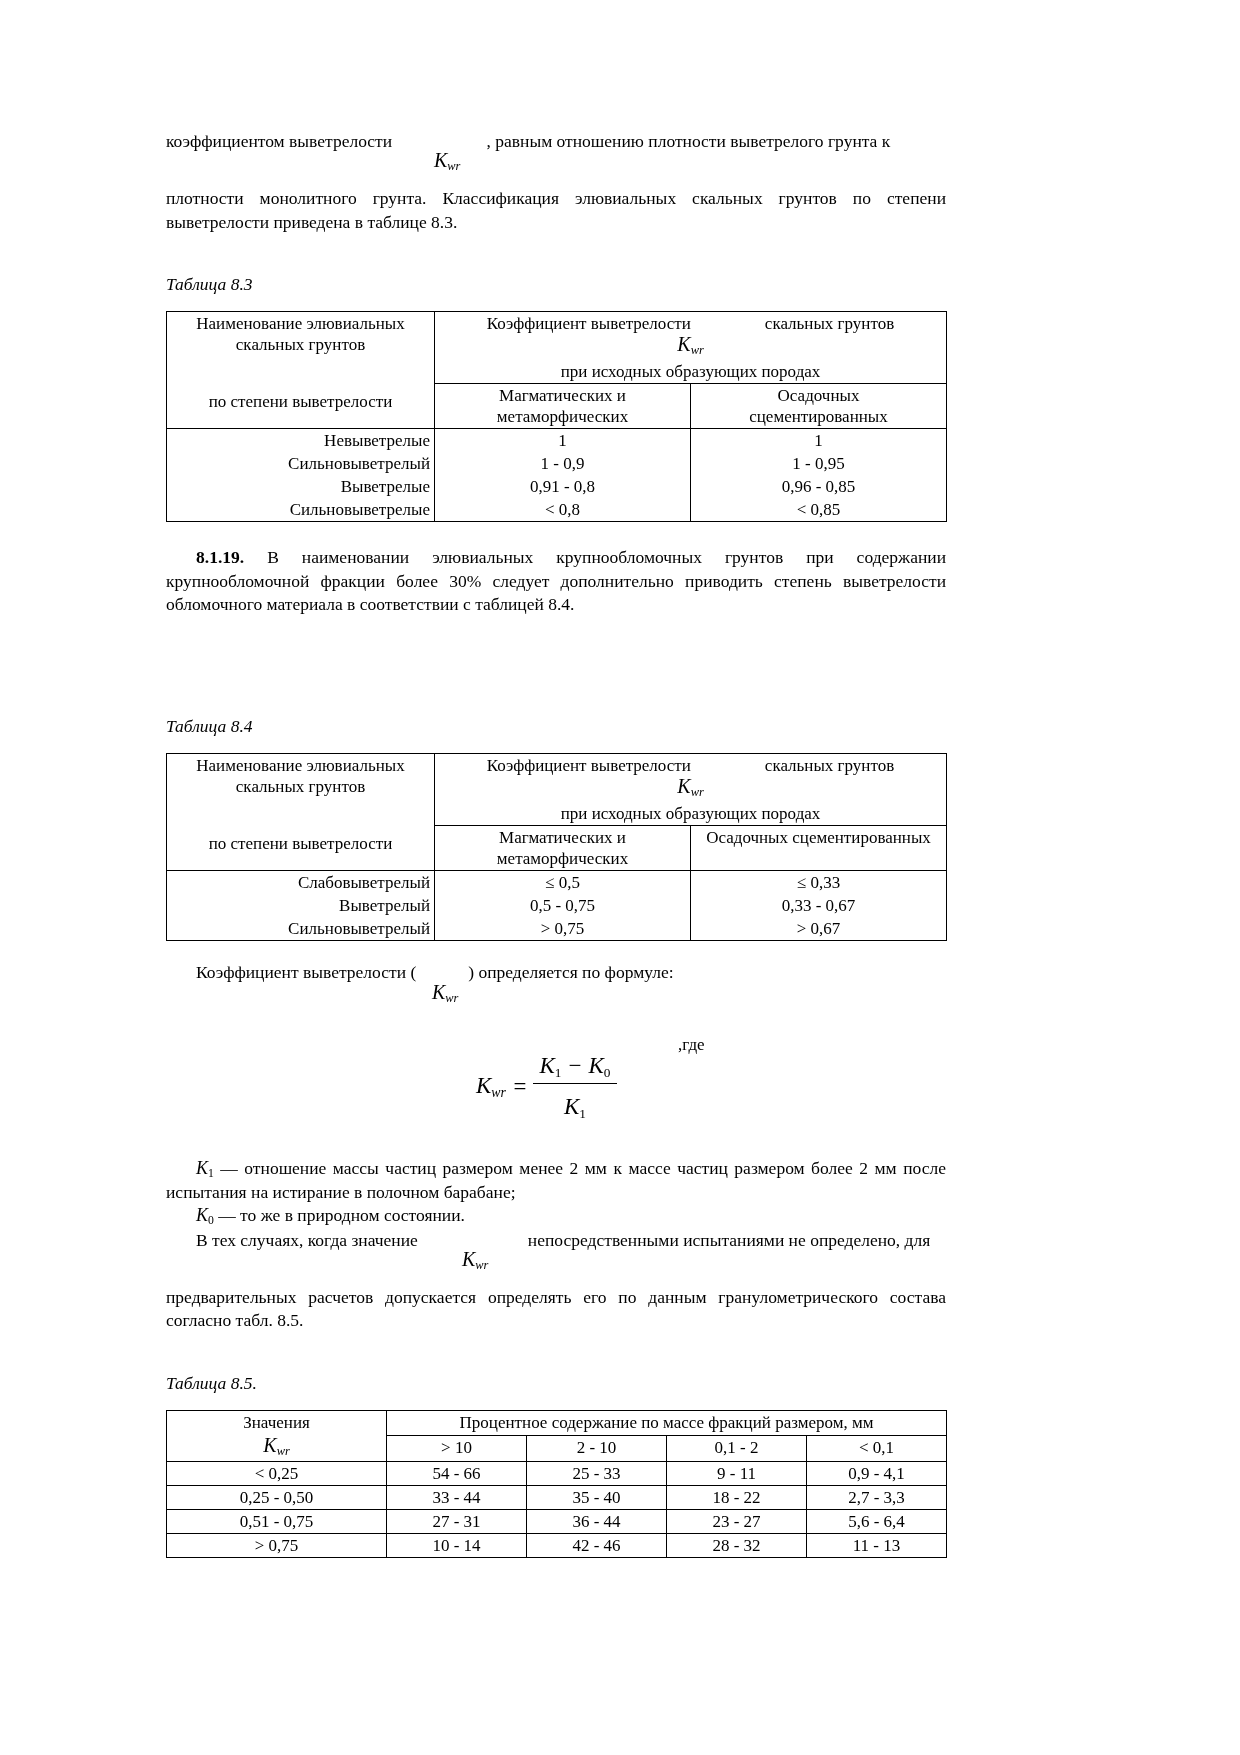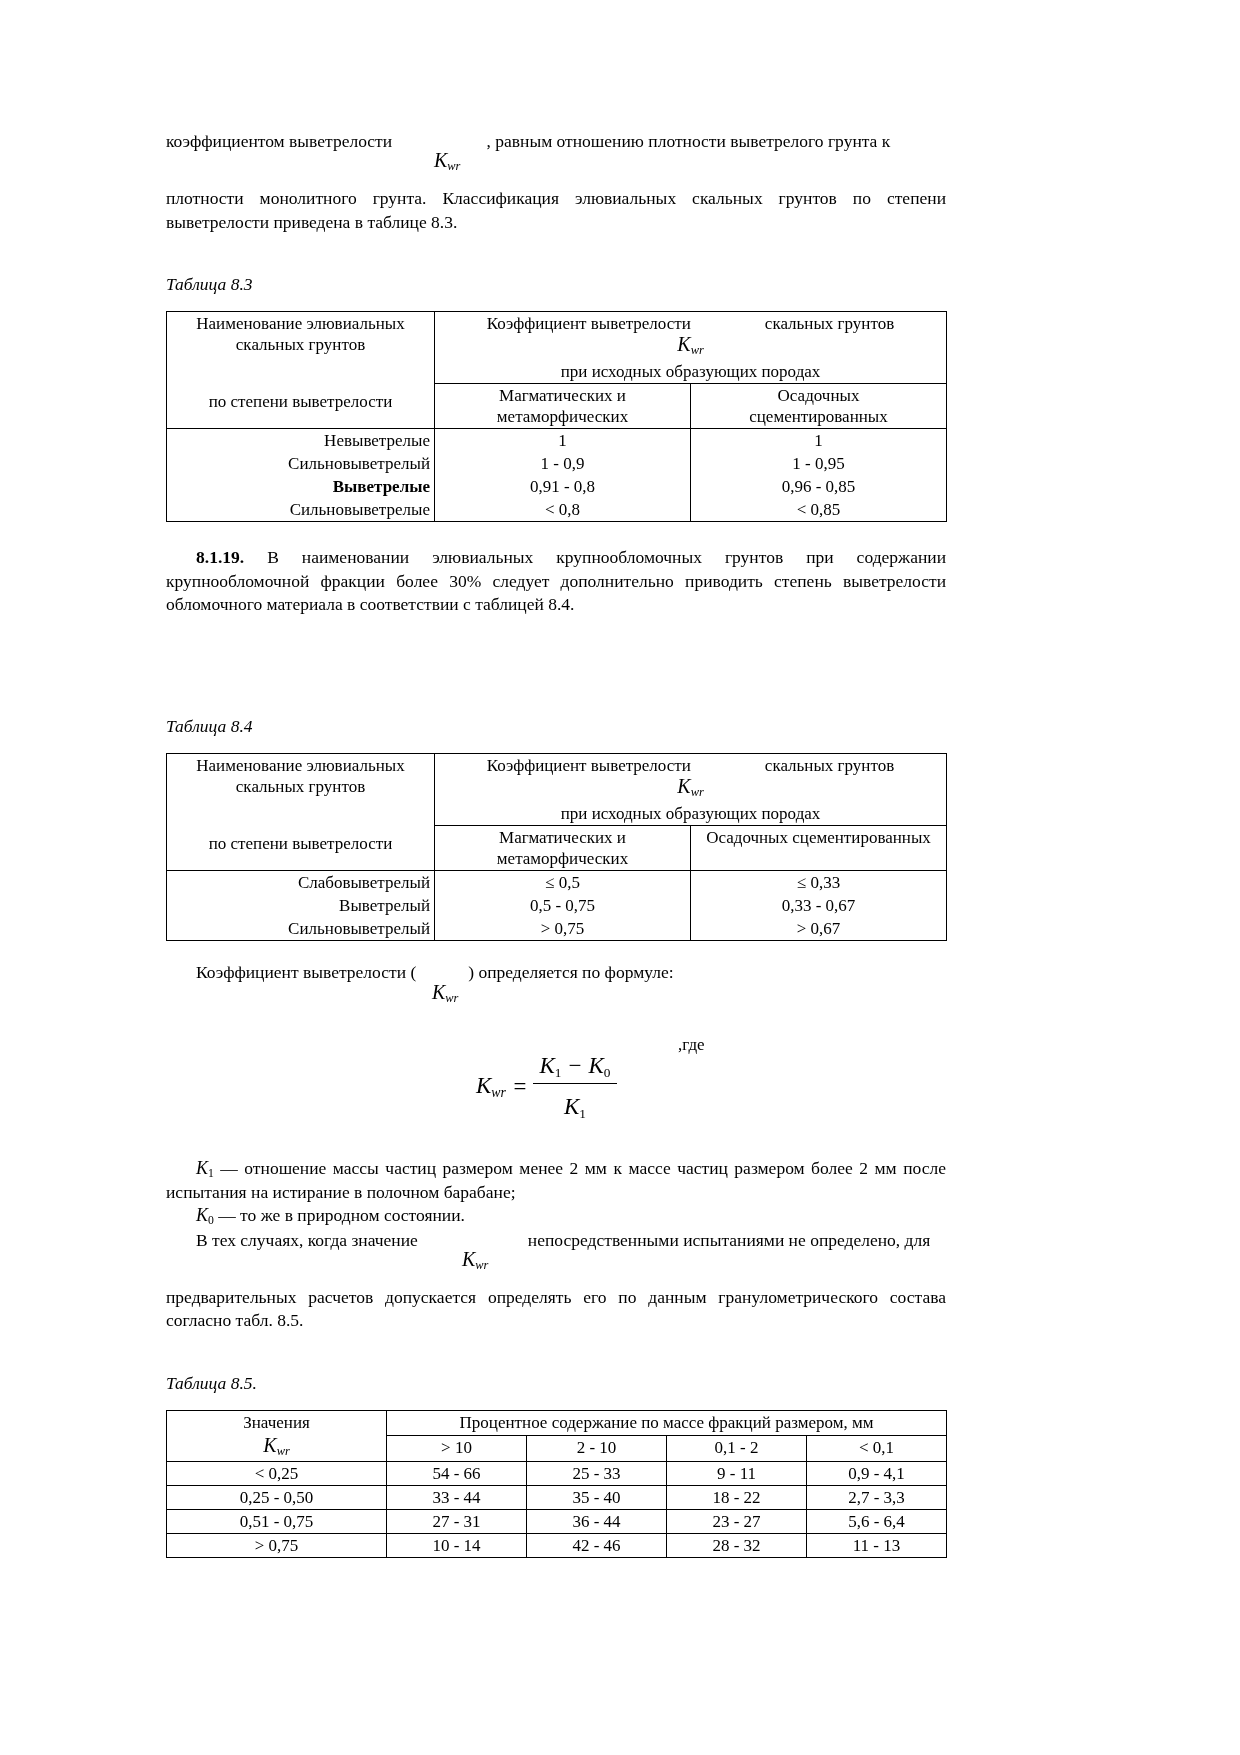--- a/index.html
+++ b/index.html
@@ -244,21 +244,21 @@
           <td class="l" style="border-bottom:none;">Невыветрелые</td>
           <td class="c" style="border-bottom:none;">1</td>
           <td class="c" style="border-bottom:none;">1</td>
         </tr>
         <tr>
           <td class="l" style="border-top:none;border-bottom:none;">Сильновыветрелый</td>
           <td class="c" style="border-top:none;border-bottom:none;">1 - 0,9</td>
           <td class="c" style="border-top:none;border-bottom:none;">1 - 0,95</td>
         </tr>
         <tr>
-          <td class="l" style="border-top:none;border-bottom:none;font-weight:bold;">Выветрелые</td>
+          <td class="l" style="border-top:none;border-bottom:none;">Выветрелые</td>
           <td class="c" style="border-top:none;border-bottom:none;">0,91 - 0,8</td>
           <td class="c" style="border-top:none;border-bottom:none;">0,96 - 0,85</td>
         </tr>
         <tr>
           <td class="l" style="border-top:none;">Сильновыветрелые</td>
           <td class="c" style="border-top:none;">&lt; 0,8</td>
           <td class="c" style="border-top:none;">&lt; 0,85</td>
         </tr>
       </tbody>
     </table>

